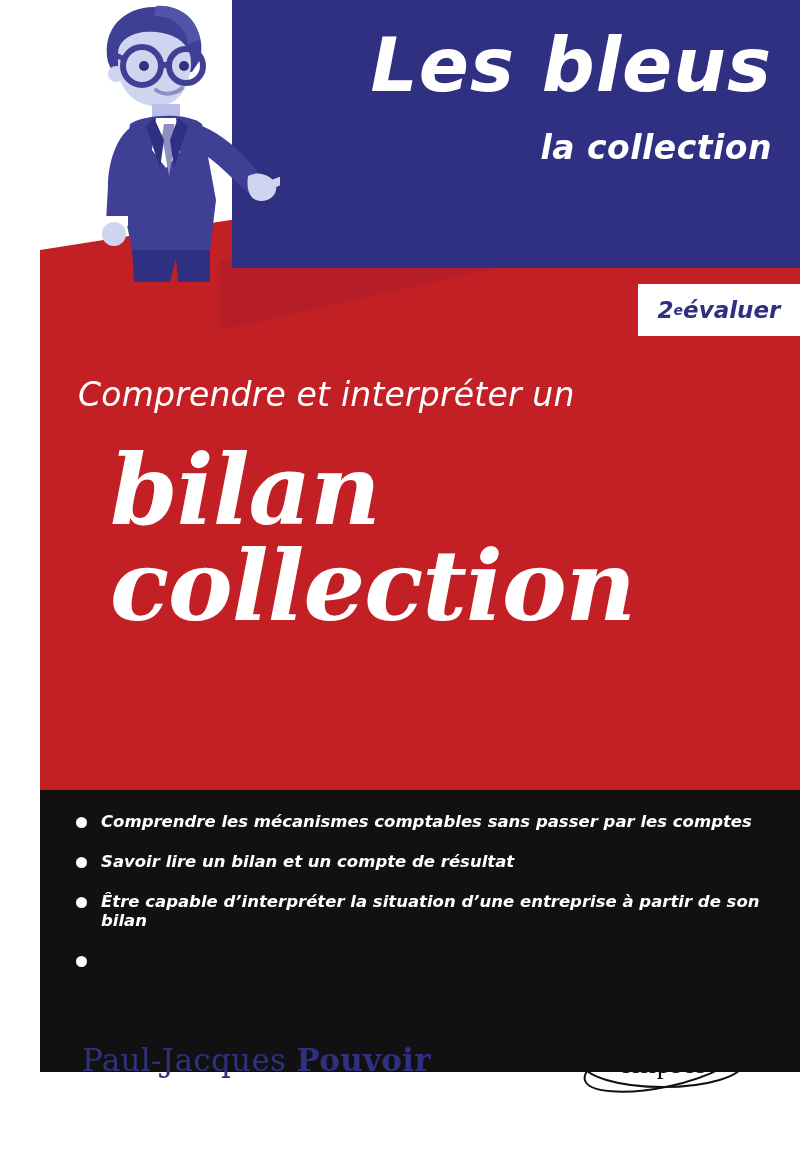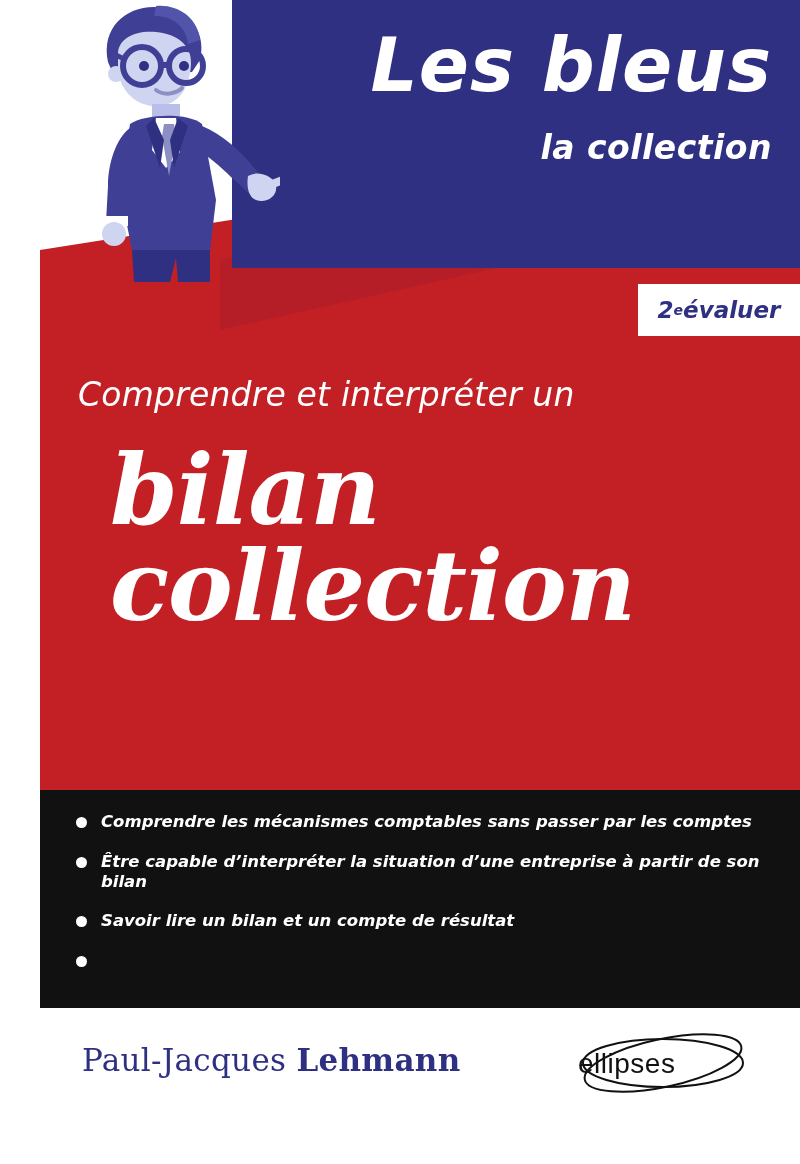--- a/index.html
+++ b/index.html
@@ -138,21 +138,21 @@
     display: block;
     margin-top: -6px;
   }
 
   
   .black-block {
     position: absolute;
     left: 40px;
     top: 790px;
     width: 760px;
-    height: 218px;
+    height: 282px;
     background: #111111;
   }
   .bullets {
     position: absolute;
     left: 36px;
     top: 22px;
     right: 10px;
   }
   .bullet-row {
     display: flex;
@@ -197,21 +197,22 @@
     right: 52px;
     top: 1026px;
     width: 170px;
     height: 74px;
   }
   .publisher-name {
     position: absolute;
     left: 0;
     top: 22px;
     width: 170px;
-    font-family: Liberation Sans, sans-serif;
+    text-align: center;
+    font-family: Liberation Serif, serif;
     font-size: 28px;
     color: #111111;
     letter-spacing: .5px;
   }
 </style>
 </head>
 <body>
 
 <div class="cover">
 
@@ -281,34 +282,34 @@
   </div>
 
   <div class="black-block">
     <div class="bullets">
       <div class="bullet-row">
         <span class="bullet-dot"></span>
         <span class="bullet-text">Comprendre les mécanismes comptables sans passer par les comptes</span>
       </div>
       <div class="bullet-row">
         <span class="bullet-dot"></span>
-        <span class="bullet-text">Être capable d’interpréter la situation d’une entreprise à partir de son bilan</span>
+        <span class="bullet-text">Savoir lire un bilan et un compte de résultat</span>
       </div>
       <div class="bullet-row">
         <span class="bullet-dot"></span>
-        <span class="bullet-text">Savoir lire un bilan et un compte de résultat</span>
+        <span class="bullet-text">Être capable d’interpréter la situation d’une entreprise à partir de son bilan</span>
       </div>
       <div class="bullet-row">
         <span class="bullet-dot"></span>
       </div>
     </div>
   </div>
 
   <div class="author">
-    <span>Paul-Jacques </span><span class="last">Lehmann</span>
+    <span>Paul-Jacques </span><span class="last">Pouvoir</span>
   </div>
 
   <div class="publisher">
     <svg width="170" height="74" viewBox="0 0 170 74" xmlns="http://www.w3.org/2000/svg">
       <ellipse cx="85" cy="37" rx="80" ry="24" fill="none" stroke="#111111" stroke-width="2"></ellipse>
       <ellipse cx="85" cy="37" rx="80" ry="24" fill="none" stroke="#111111" stroke-width="2" transform="rotate(-12 85 37)"></ellipse>
     </svg>
     <div class="publisher-name">ellipses</div>
   </div>
 

